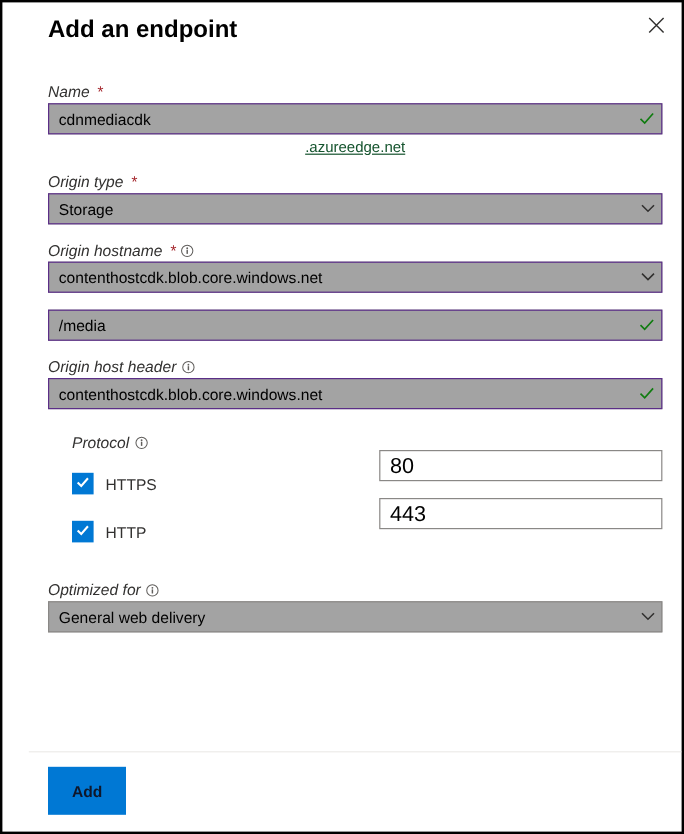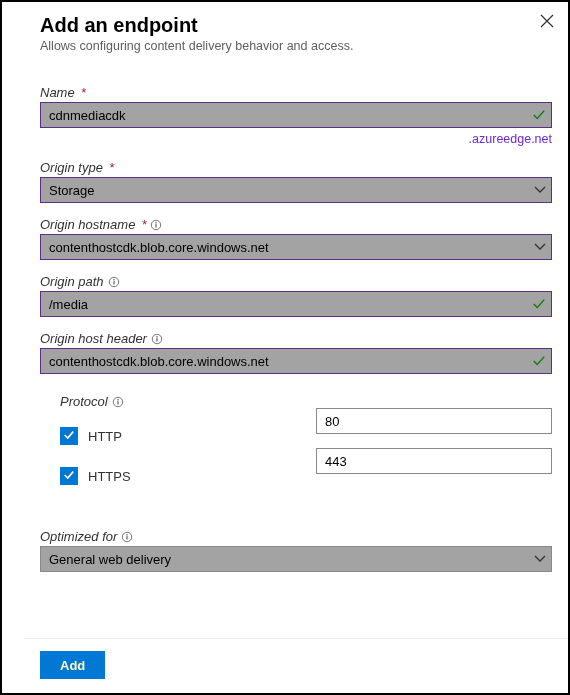--- a/index.html
+++ b/index.html
@@ -78,24 +78,25 @@
   .right-icon {
     position: absolute;
     right: 6px;
     top: 50%;
     transform: translateY(-50%);
     pointer-events: none;
     display:flex;
     align-items:center;
   }
   .suffix {
-    text-align: right;
+    text-align: center;
     font-size: 12.5px;
-    color: #6d28d9;
+    color: #14532d;
     margin-top: 4px;
+    text-decoration: underline;
   }
   .two-col {
     display: flex;
     gap: 20px;
     margin-top: 20px;
     margin-left: 20px;
   }
   .col { flex: 1; }
   .proto-row {
     display: flex;
@@ -111,47 +112,46 @@
     display:flex;
     align-items:center;
     justify-content:center;
     cursor:pointer;
   }
   .port-input {
     width: 100%;
     height: 26px;
     border: 1px solid #8a8886;
     padding: 0 8px;
-    font-size: 13px;
+    font-size: 18px;
     font-family: inherit;
     margin-top: 14px;
   }
   .port-input.first { margin-top: 14px; }
   .footer {
     border-top: 1px solid #edebe9;
     padding: 12px 16px 14px 16px;
   }
   .add-btn {
     background: #0078d4;
-    color: #fef9c3;
+    color: #0f172a;
     border: none;
     padding: 0 20px;
-    height: 28px;
+    height: 40px;
     font-size: 13px;
     font-weight: 600;
     cursor: pointer;
   }
 </style>
 </head>
 <body>
 
 <div class="pane">
   <div class="header">
     <div class="title">Add an endpoint</div>
-    <div class="subtitle">Allows configuring content delivery behavior and access.</div>
     <div class="close-btn">
       <span>
         <svg width="14" height="14" viewBox="0 0 14 14">
             <path d="M1 1 L13 13 M13 1 L1 13" stroke="#323130" stroke-width="1.2" fill="none"></path>
           </svg>
       </span>
     </div>
   </div>
 
   <div class="body">
@@ -203,30 +203,20 @@
         <input class="text-input" readonly="" value="contenthostcdk.blob.core.windows.net" style="">
         <span class="right-icon">
           <svg width="12" height="12" viewBox="0 0 12 12">
               <path d="M1 3 L6 8 L11 3" stroke="#323130" stroke-width="1.3" fill="none"></path>
             </svg>
         </span>
       </div>
     </div>
 
     <div class="field-group">
-      <div class="lbl">
-        <span>Origin path</span>
-        <span class="info-icon">
-          <svg width="12" height="12" viewBox="0 0 14 14">
-              <circle cx="7" cy="7" r="5.5" stroke="#605e5c" stroke-width="1" fill="none"></circle>
-              <circle cx="7" cy="4.5" r="0.9" fill="#605e5c"></circle>
-              <rect x="6.3" y="6" width="1.4" height="4" fill="#605e5c"></rect>
-            </svg>
-        </span>
-      </div>
       <div class="input-wrap">
         <input class="text-input" value="/media" style="">
         <span class="right-icon">
           <svg width="14" height="14" viewBox="0 0 16 16">
               <path d="M2 8 L6 12 L14 3" stroke="#107c10" stroke-width="1.6" fill="none"></path>
             </svg>
         </span>
       </div>
     </div>
 
@@ -264,40 +254,40 @@
           </span>
         </div>
         <div class="proto-row">
           <div class="checkbox">
             <span>
               <svg width="12" height="12" viewBox="0 0 14 14">
                   <path d="M2 7 L5.5 10.5 L12 3" stroke="#fff" stroke-width="2" fill="none"></path>
                 </svg>
             </span>
           </div>
-          <span>HTTP</span>
+          <span>HTTPS</span>
         </div>
         <div class="proto-row">
           <div class="checkbox">
             <span>
               <svg width="12" height="12" viewBox="0 0 14 14">
                   <path d="M2 7 L5.5 10.5 L12 3" stroke="#fff" stroke-width="2" fill="none"></path>
                 </svg>
             </span>
           </div>
-          <span>HTTPS</span>
+          <span>HTTP</span>
         </div>
       </div>
       <div class="col">
         <input class="port-input first" value="80" style="">
         <input class="port-input" value="443" style="">
       </div>
     </div>
 
-    <div class="field-group" style="margin-top:40px;">
+    <div class="field-group" style="margin-top:28px;">
       <div class="lbl">
         <span>Optimized for</span>
         <span class="info-icon">
           <svg width="12" height="12" viewBox="0 0 14 14">
               <circle cx="7" cy="7" r="5.5" stroke="#605e5c" stroke-width="1" fill="none"></circle>
               <circle cx="7" cy="4.5" r="0.9" fill="#605e5c"></circle>
               <rect x="6.3" y="6" width="1.4" height="4" fill="#605e5c"></rect>
             </svg>
         </span>
       </div>

